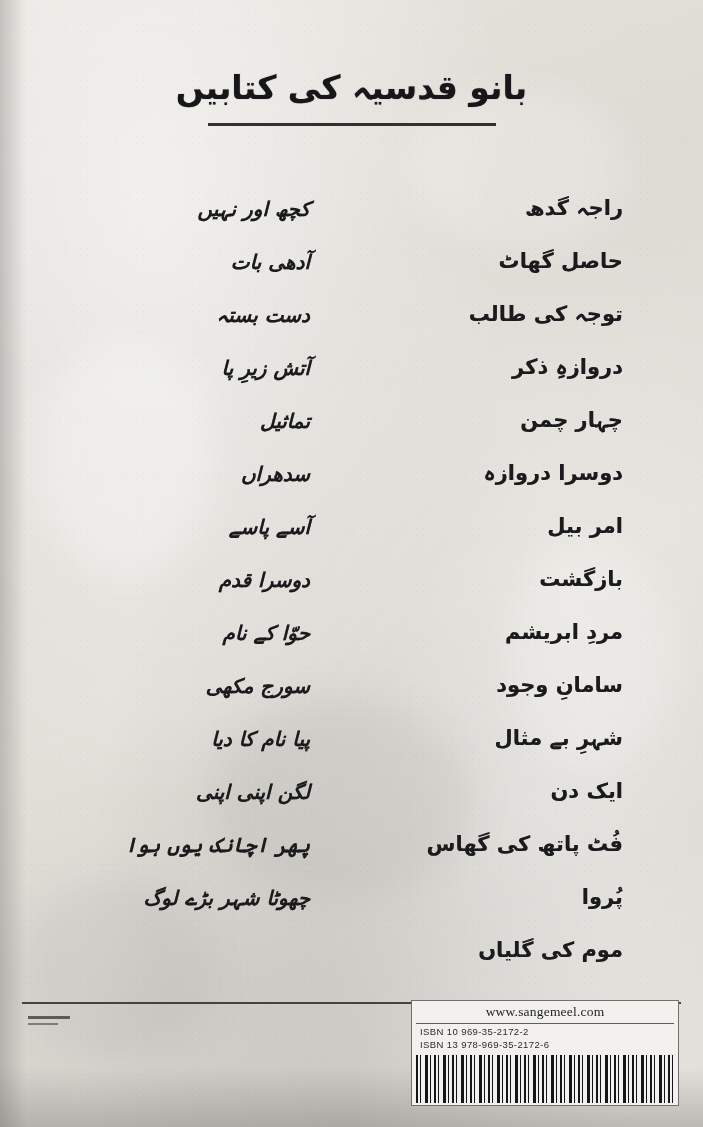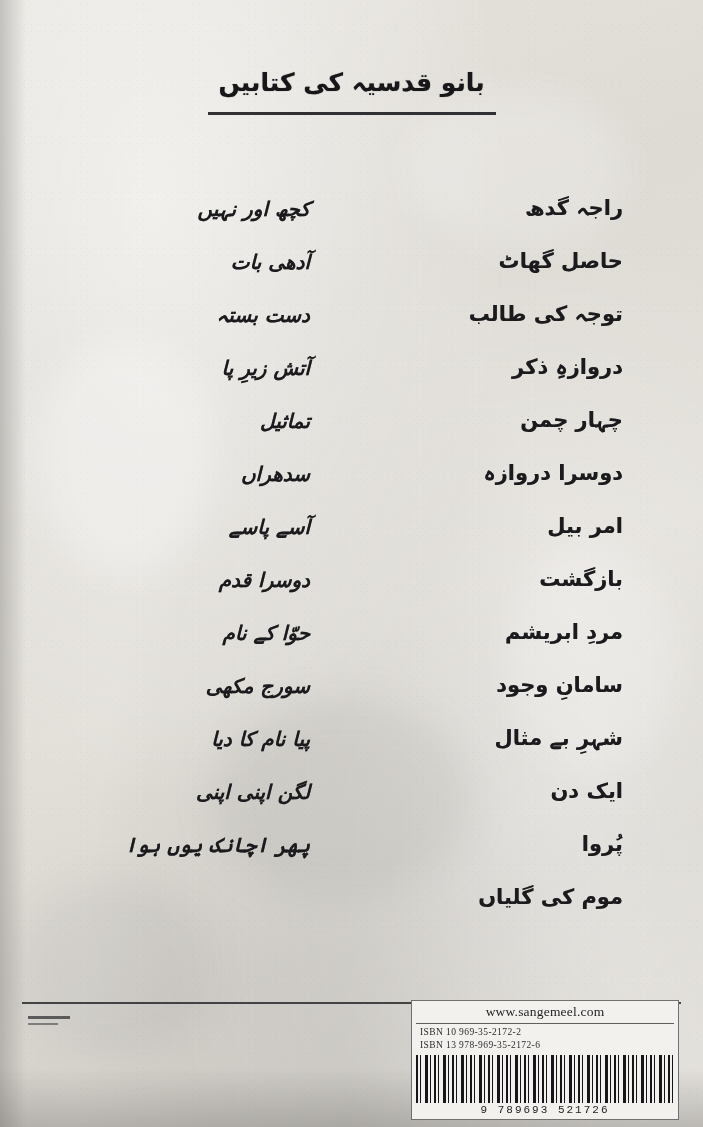--- a/index.html
+++ b/index.html
@@ -66,21 +66,21 @@
     position: absolute;
     top: 66px;
     left: 0;
     right: 0;
     text-align: center;
   }
   .book-title {
     font-family: "DejaVu Sans", "Liberation Sans", sans-serif;
     direction: rtl;
     unicode-bidi: bidi-override;
-    font-size: 25px;
+    font-size: 33px;
     font-weight: bold;
     letter-spacing: 0px;
     color: #17171a;
     text-shadow: 0 0 1px rgba(30,30,30,.55);
     line-height: 1.35;
   }
   .title-rule {
     width: 288px;
     height: 3px;
     margin: 12px auto 0 auto;
@@ -168,21 +168,21 @@
     font-size: 13.5px;
     color: #1e1e20;
     padding-bottom: 3px;
     letter-spacing: .2px;
   }
   .isbn-lines {
     border-top: 1px solid #5f5f5f;
     padding: 2px 2px 1px 4px;
   }
   .isbn {
-    font-family: Liberation Serif, serif;
+    font-family: Liberation Sans, sans-serif;
     font-size: 9.5px;
     color: #2b2b2d;
     letter-spacing: .4px;
     line-height: 1.35;
   }
   .bars {
     margin-top: 2px;
     height: 48px;
     width: 100%;
     background-image: repeating-linear-gradient(
@@ -250,50 +250,51 @@
         <div class="book-item">توجہ کی طالب</div>
         <div class="book-item">دروازہِ ذکر</div>
         <div class="book-item">چہار چمن</div>
         <div class="book-item">دوسرا دروازہ</div>
         <div class="book-item">امر بیل</div>
         <div class="book-item">بازگشت</div>
         <div class="book-item">مردِ ابریشم</div>
         <div class="book-item">سامانِ وجود</div>
         <div class="book-item">شہرِ بے مثال</div>
         <div class="book-item">ایک دن</div>
+        <div class="book-item">فُٹ پاتھ کی گھاس</div>
         <div class="book-item">پُروا</div>
         <div class="book-item">موم کی گلیاں</div>
       </div>
 
       <div class="col col-left">
         <div class="book-item">کچھ اور نہیں</div>
         <div class="book-item">آدھی بات</div>
         <div class="book-item">دست بستہ</div>
         <div class="book-item">آتش زیرِ پا</div>
         <div class="book-item">تماثیل</div>
         <div class="book-item">سدھراں</div>
         <div class="book-item">آسے پاسے</div>
         <div class="book-item">دوسرا قدم</div>
         <div class="book-item">حوّا کے نام</div>
         <div class="book-item">سورج مکھی</div>
         <div class="book-item">پیا نام کا دیا</div>
         <div class="book-item">لگن اپنی اپنی</div>
         <div class="book-item">پھر اچانک یوں ہوا</div>
+        <div class="book-item">چھوٹا شہر بڑے لوگ</div>
       </div>
 
     </div>
 
     <div class="bottom-rule"></div>
     <div class="dash-mark"></div>
     <div class="dash-mark2"></div>
 
     <div class="barcode-block">
       <div class="website">www.sangemeel.com</div>
       <div class="isbn-lines">
         <div class="isbn">ISBN 10 969-35-2172-2</div>
         <div class="isbn">ISBN 13 978-969-35-2172-6</div>
       </div>
       <div class="bars"></div>
-      <div class="ean">9 789693 521726</div>
     </div>
 
   </div>
 </div>
 
 </body></html>

